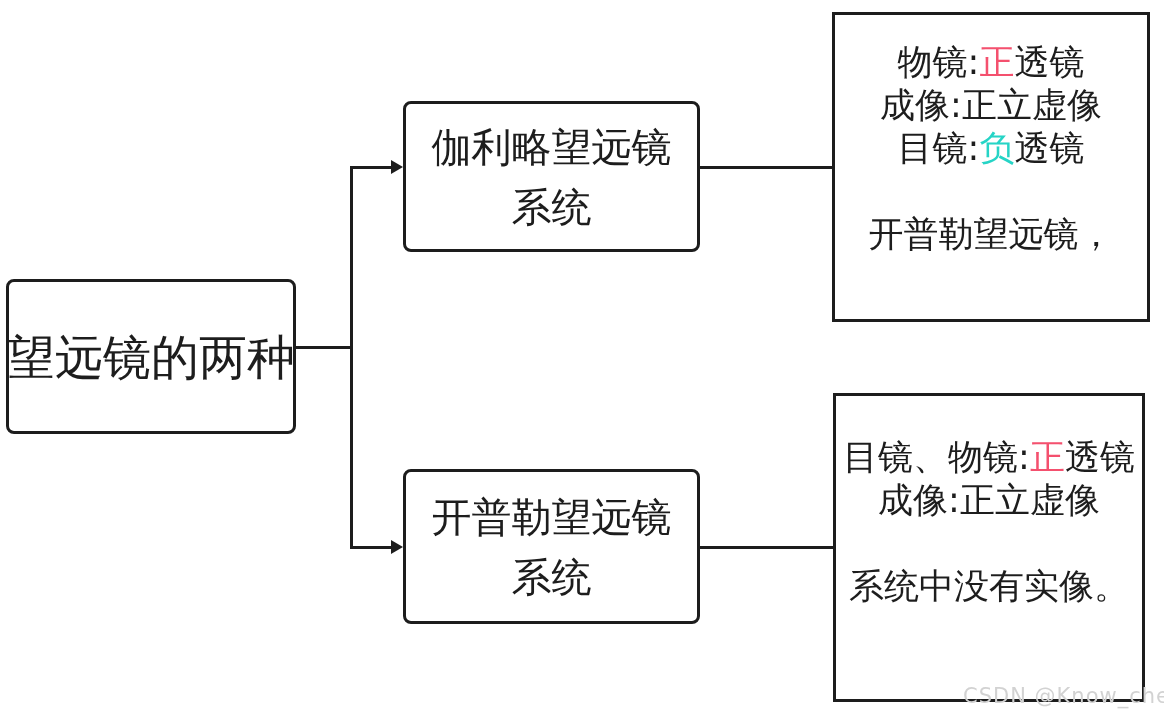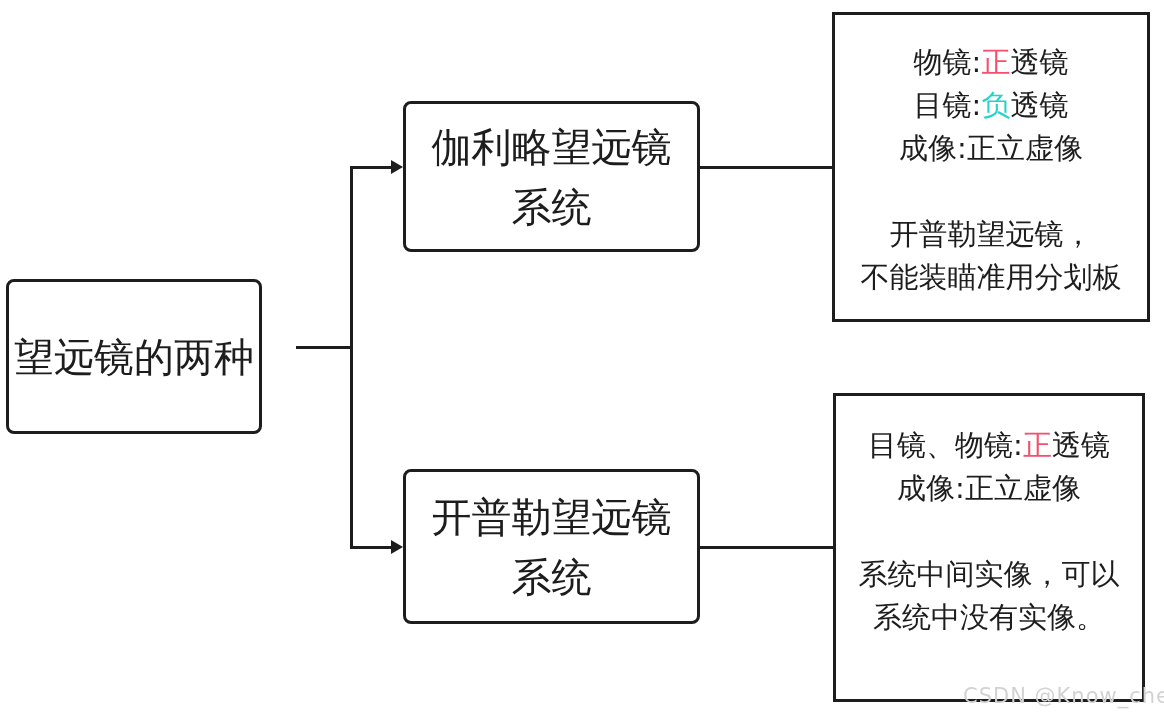--- a/index.html
+++ b/index.html
@@ -29,52 +29,52 @@
     justify-content: center;
     align-items: center;
     text-align: center;
     margin-top: 9px;
   }
   .node .line {
     white-space: nowrap;
   }
   .node-root {
     left: 6px; top: 270px;
-    width: 256px; height: 155px;
-    font-size: 40px;
+    width: 290px; height: 155px;
+    font-size: 48px;
     line-height: 56px;
   }
   .node-mid {
     width: 297px;
     font-size: 40px;
     line-height: 60px;
   }
   .node-galileo { left: 403px; top: 92px;  height: 151px; }
   .node-kepler  { left: 403px; top: 460px; height: 155px; }
 
   
   .detail {
     position: absolute;
     box-sizing: border-box;
     border: 3px solid var(--ink, #1d1d1d);
     background: #ffffff;
-    font-size: 29px;
+    font-size: 35px;
     line-height: 43px;
     text-align: center;
   }
   .detail .line { min-height: 43px; white-space: nowrap; }
   .detail-galileo {
     left: 832px; top: 12px;
     width: 318px; height: 310px;
     padding-top: 26px;
   }
   .detail-kepler {
     left: 833px; top: 393px;
     width: 312px; height: 309px;
-    padding-top: 28px;
+    padding-top: 40px;
   }
 
   
   .edge {
     position: absolute;
     background: var(--ink, #1d1d1d);
   }
   .edge-h { height: 3px; }
   .edge-v { width: 3px; }
 
@@ -109,31 +109,29 @@
       <div class="line">伽利略望远镜</div>
       <div class="line">系统</div>
     </div>
   <div class="node node-mid node-kepler">
       <div class="line">开普勒望远镜</div>
       <div class="line">系统</div>
     </div>
 
   <div class="detail detail-galileo">
       <div class="line"><span>物镜:</span><span style="color: rgb(244, 80, 110);">正</span><span>透镜</span></div>
+      <div class="line"><span>成像:正立虚像</span></div>
       <div class="line"><span>目镜:</span><span style="color: rgb(38, 212, 198);">负</span><span>透镜</span></div>
-      <div class="line"><span>成像:正立虚像</span></div>
       <div class="line"></div>
       <div class="line"><span>开普勒望远镜，</span></div>
-      <div class="line"><span>不能装瞄准用分划板</span></div>
     </div>
   <div class="detail detail-kepler">
       <div class="line"><span>目镜、物镜:</span><span style="color: rgb(244, 80, 110);">正</span><span>透镜</span></div>
       <div class="line"><span>成像:正立虚像</span></div>
       <div class="line"></div>
-      <div class="line"><span>系统中间实像，可以</span></div>
       <div class="line"><span>系统中没有实像。</span></div>
     </div>
 
   <div class="edge edge-h" style="left:296px; top:346px; width:56px;"></div>
   <div class="edge edge-v" style="left:350px; top:166px; height:383px;"></div>
 
   <div class="edge edge-h" style="left:350px; top:166px; width:43px;"></div>
   <div class="arrow-right" style="left:391px; top:160px;"></div>
 
   <div class="edge edge-h" style="left:350px; top:546px; width:43px;"></div>

